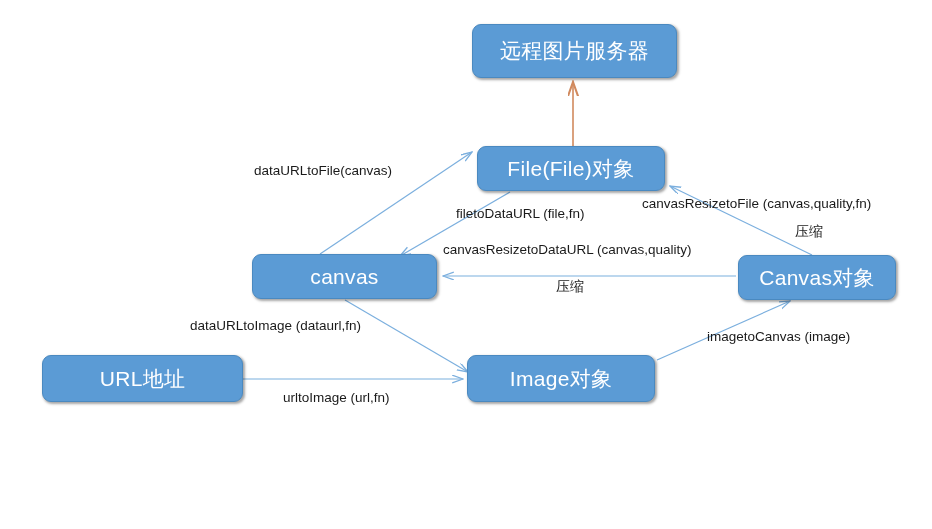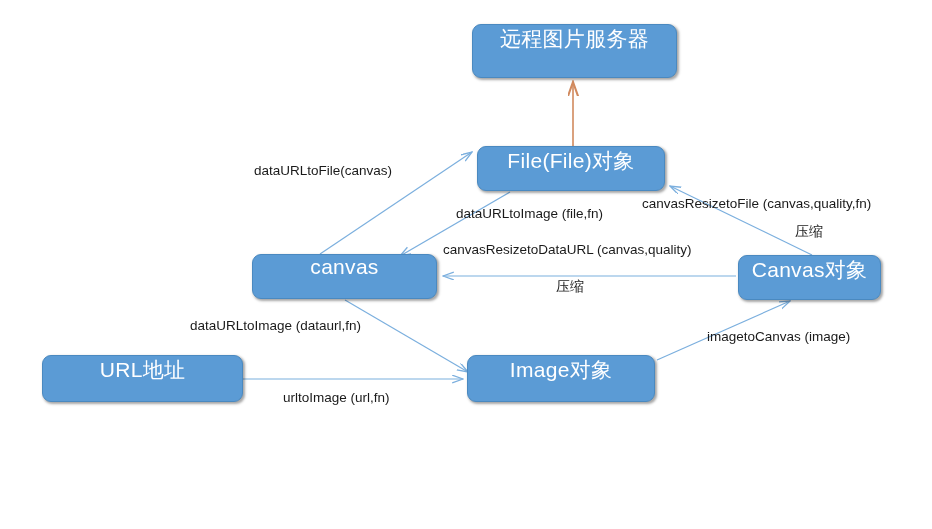--- a/index.html
+++ b/index.html
@@ -25,20 +25,21 @@
     height: 529px;
   }
   .node {
     position: absolute;
     box-sizing: border-box;
     background: #5B9BD5;
     border: 1px solid #4A89C0;
     border-radius: 9px;
     color: #ffffff;
     display: flex;
+    align-items: center;
     justify-content: center;
     font-size: 21px;
     letter-spacing: 0.3px;
     box-shadow: 1.5px 1.5px 2.5px rgba(0,0,0,0.35);
     white-space: nowrap;
     z-index: 2;
   }
   .edge-label {
     position: absolute;
     color: #1a1a1a;
@@ -87,35 +88,35 @@
   </div>
 
   <div class="node" style="left:477px; top:146px; width:188px; height:45px;">
     <span>File(File)对象</span>
   </div>
 
   <div class="node" style="left:252px; top:254px; width:185px; height:45px;">
     <span>canvas</span>
   </div>
 
-  <div class="node" style="left:738px; top:255px; width:143px; height:45px;">
+  <div class="node" style="left:738px; top:255px; width:158px; height:45px;">
     <span>Canvas对象</span>
   </div>
 
   <div class="node" style="left:42px; top:355px; width:201px; height:47px;">
     <span>URL地址</span>
   </div>
 
   <div class="node" style="left:467px; top:355px; width:188px; height:47px;">
     <span>Image对象</span>
   </div>
 
   <div class="edge-label" style="left:254px; top:163px;">dataURLtoFile(canvas)</div>
 
-  <div class="edge-label" style="left:456px; top:206px;">dataURLtoImage (file,fn)</div>
+  <div class="edge-label" style="left:456px; top:206px;">filetoDataURL (file,fn)</div>
 
   <div class="edge-label" style="left:642px; top:196px;">canvasResizetoFile (canvas,quality,fn)</div>
 
   <div class="edge-label cjk" style="left:795px; top:223px;">压缩</div>
 
   <div class="edge-label" style="left:443px; top:242px;">canvasResizetoDataURL (canvas,quality)</div>
 
   <div class="edge-label cjk" style="left:556px; top:278px;">压缩</div>
 
   <div class="edge-label" style="left:190px; top:318px;">dataURLtoImage (dataurl,fn)</div>

